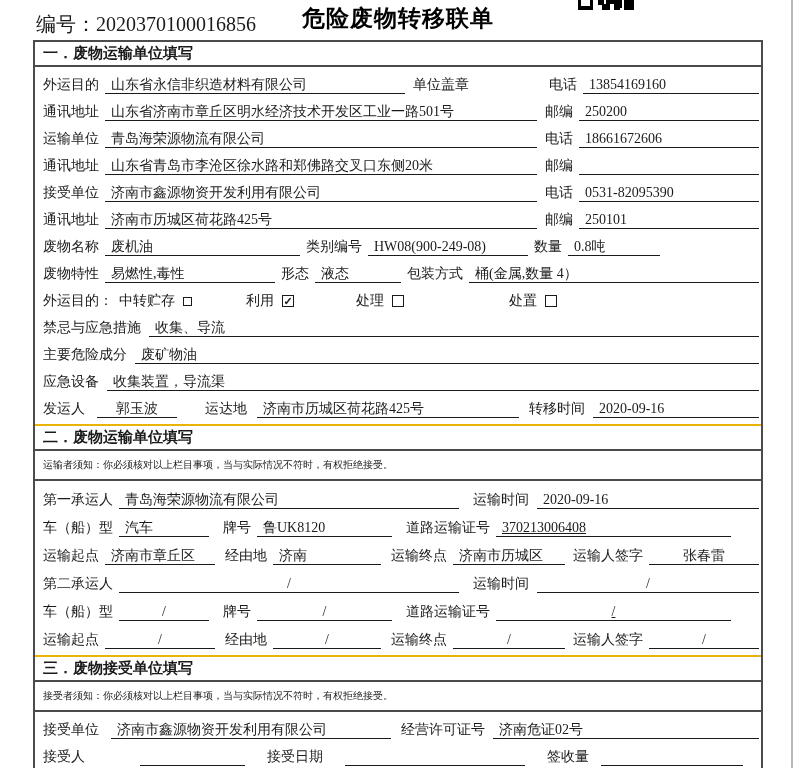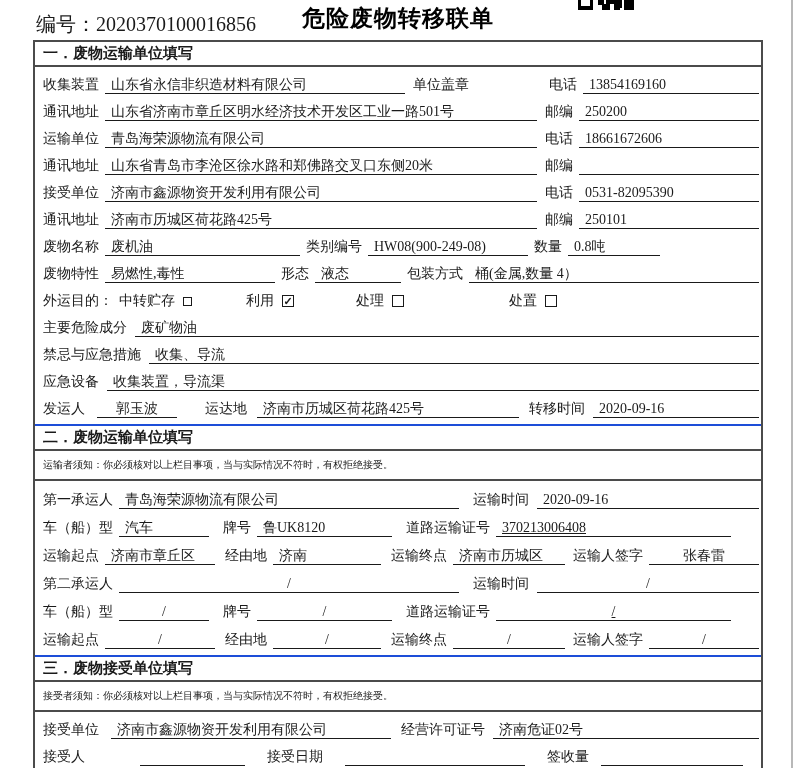--- a/index.html
+++ b/index.html
@@ -10,21 +10,21 @@
   }
   .right-edge { position:absolute; top:0; bottom:0; right:3px; width:2px; background:#b8b8b8; }
   .doc-header { position:relative; height:40px; }
   .doc-no { position:absolute; left:36px; top:11px; font-size:20px; }
   .doc-title { position:absolute; left:0; right:0; top:3px; text-align:center;
     font-size:23px; font-weight:bold; letter-spacing:1px; color:#000; }
   .qr { position:absolute; left:578px; top:0; }
   .form { margin:0 33px; border:2px solid #4b4b4b; }
   .sec-h { height:21px; line-height:21px; font-weight:bold; font-size:15px;
     padding:1px 8px; border-bottom:2px solid #4b4b4b; }
-  .bt { border-top:2px solid #1d4ed8; }
+  .bt { border-top:2px solid #eab308; }
   .notice { height:28px; line-height:28px; padding:0 8px; font-size:10px;
     border-bottom:2px solid #4b4b4b; }
   .sec-b { padding:3px 0; }
   .row { display:flex; align-items:flex-end; font-size:14px; padding:0 2px 3px 8px; }
   .s1 .row { height:24px; } .s2 .row { height:25px; } .s3 .row { height:24px; }
   .lb { white-space:nowrap; }
   .uf { display:inline-block; border-bottom:1px solid #1a1a1a; height:18px;
     line-height:18px; padding:0 0 0 6px; box-sizing:border-box;
     white-space:nowrap; overflow:hidden; }
   .ctr { text-align:center; padding:0; }
@@ -61,21 +61,21 @@
       <rect x="40" y="0" width="4" height="8" fill="#000"></rect>
     </svg>
   </div>
 
   <div class="form">
 
     <div class="sec-h">一．废物运输单位填写</div>
     <div class="sec-b s1">
 
       <div class="row">
-        <span class="lb">收集装置</span>
+        <span class="lb">外运目的</span>
         <span class="uf ml6" style="width:300px">山东省永信非织造材料有限公司</span>
         <span class="lb ml8">单位盖章</span>
         <span class="sp"></span>
         <span class="lb">电话</span>
         <span class="uf ml6" style="width:176px">13854169160</span>
       </div>
 
       <div class="row">
         <span class="lb">通讯地址</span>
         <span class="uf ml6" style="width:432px">山东省济南市章丘区明水经济技术开发区工业一路501号</span>
@@ -143,27 +143,27 @@
         <span class="box">
             <span class="mark"></span>
           </span>
         <span class="lb ml105">处置</span>
         <span class="box">
             <span class="mark"></span>
           </span>
       </div>
 
       <div class="row">
+        <span class="lb">禁忌与应急措施</span>
+        <span class="uf ml8 grow">收集、导流</span>
+      </div>
+
+      <div class="row">
         <span class="lb">主要危险成分</span>
         <span class="uf ml8 grow">废矿物油</span>
-      </div>
-
-      <div class="row">
-        <span class="lb">禁忌与应急措施</span>
-        <span class="uf ml8 grow">收集、导流</span>
       </div>
 
       <div class="row">
         <span class="lb">应急设备</span>
         <span class="uf ml8 grow">收集装置，导流渠</span>
       </div>
 
       <div class="row">
         <span class="lb">发运人</span>
         <span class="uf ctr ml12" style="width:80px">郭玉波</span>

